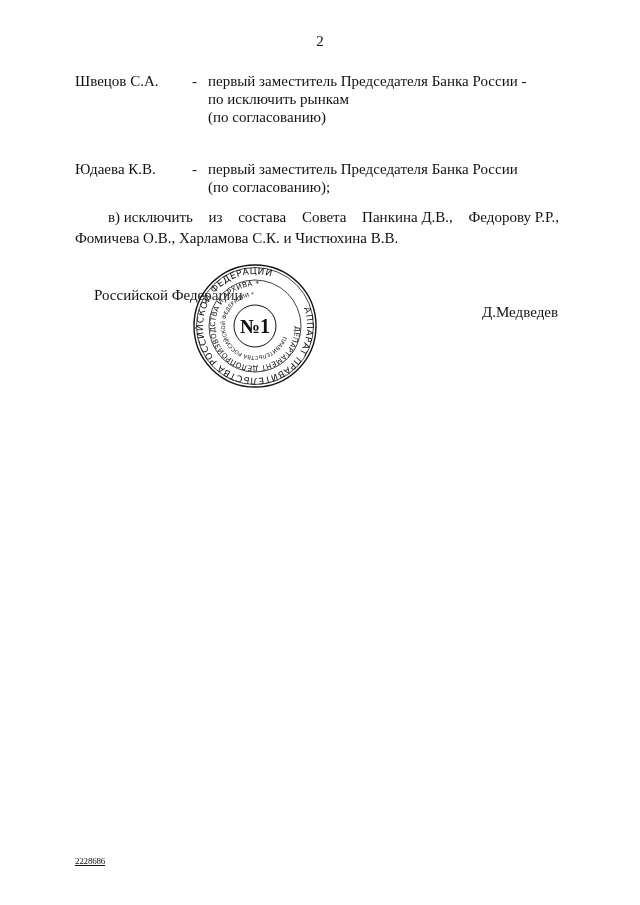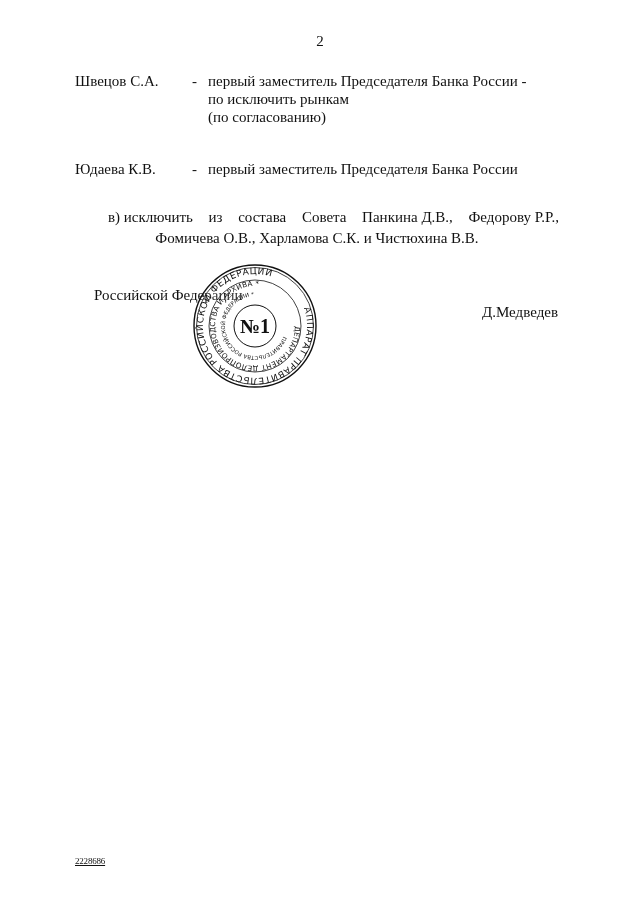--- a/index.html
+++ b/index.html
@@ -66,21 +66,20 @@
     }
     .clause .line1 {
       display: flex;
       justify-content: space-between;
       padding-left: 33px;
       white-space: nowrap;
       align-items: flex-end;
     }
     .clause .line2 {
       white-space: nowrap;
-      text-align: center;
     }
 
     .signature-title {
       position: absolute;
       left: 75px;
       top: 286px;
       line-height: 18px;
       z-index: 1;
     }
     .signature-title .l1 { white-space: nowrap; }
@@ -125,20 +124,21 @@
     <div>по исключить рынкам</div>
     <div>(по согласованию)</div>
   </div>
 </div>
 
 <div class="member member-2">
   <span class="name">Юдаева К.В.</span>
   <span class="dash">-</span>
   <div class="desc">
     <div>первый заместитель Председателя Банка России</div>
+    <div>(по согласованию);</div>
   </div>
 </div>
 
 <div class="clause">
   <div class="line1">
     <span>в) исключить</span>
     <span>из</span>
     <span>состава</span>
     <span>Совета</span>
     <span>Панкина Д.В.,</span>

